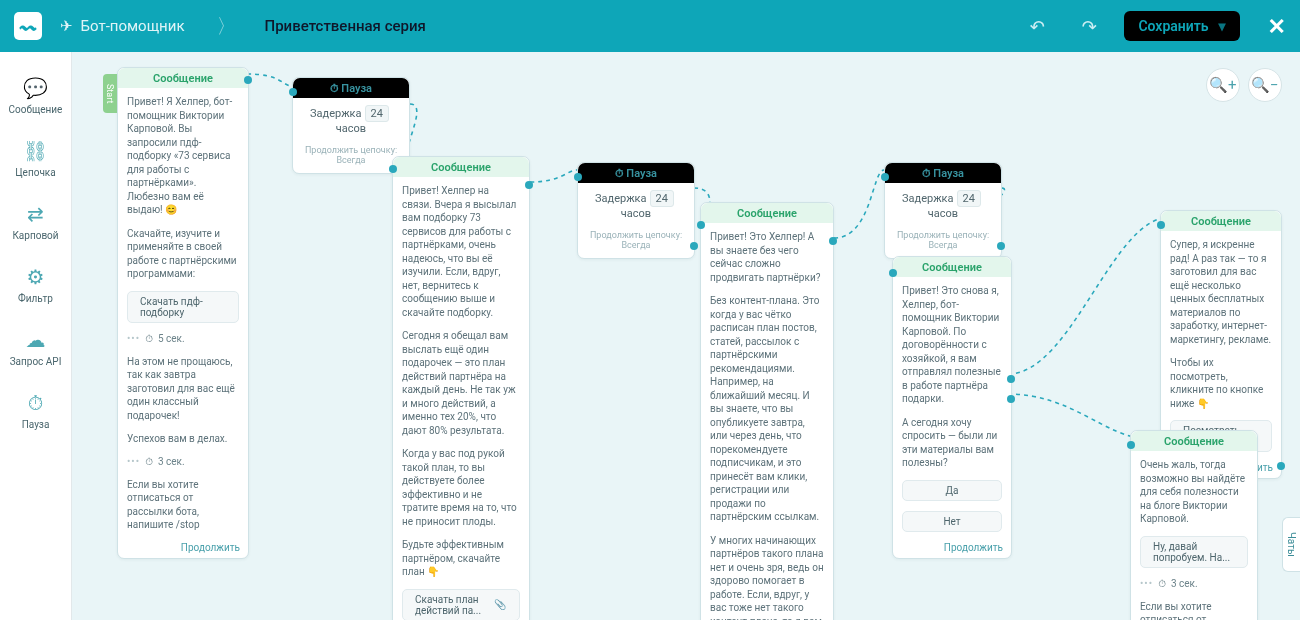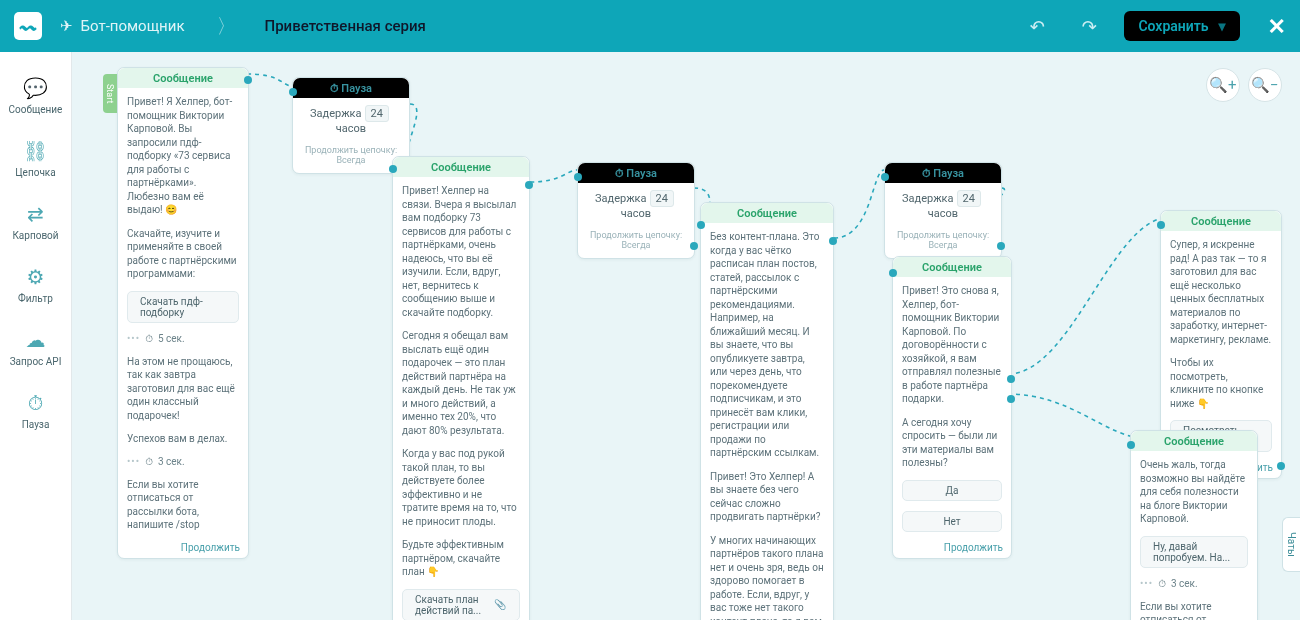--- a/index.html
+++ b/index.html
@@ -180,22 +180,22 @@
       <div class="delay"><span>Задержка</span><span class="num">24</span><span>часов</span></div>
       <div class="subnote">Продолжить цепочку: Всегда</div>
     </div>
     <div class="port in" style="top:10px;"></div>
     <div class="port out" style="bottom:8px;"></div>
   </div>
 
   <div class="node msg" style="left:628px; top:150px; width:134px;">
     <div class="nhead">Сообщение</div>
     <div class="nbody">
+      <div class="txt">Привет! Это Хелпер! А вы знаете без чего сейчас сложно продвигать партнёрки?</div>
       <div class="txt">Без контент-плана. Это когда у вас чётко расписан план постов, статей, рассылок с партнёрскими рекомендациями. Например, на ближайший месяц. И вы знаете, что вы опубликуете завтра, или через день, что порекомендуете подписчикам, и это принесёт вам клики, регистрации или продажи по партнёрским ссылкам.</div>
-      <div class="txt">Привет! Это Хелпер! А вы знаете без чего сейчас сложно продвигать партнёрки?</div>
       <div class="txt">У многих начинающих партнёров такого плана нет и очень зря, ведь он здорово помогает в работе. Если, вдруг, у вас тоже нет такого контент-плана, то я вам предлагаю его получить бесплатно — по кнопочке ниже.</div>
 
     </div>
 
     <div class="port in" style="top:18px;"></div>
     <div class="port out" style="top:34px;"></div>
   </div>
 
   <div class="node pause" style="left:812px; top:110px; width:118px;">
     <div class="nhead">⏱ <span>Пауза</span></div>

